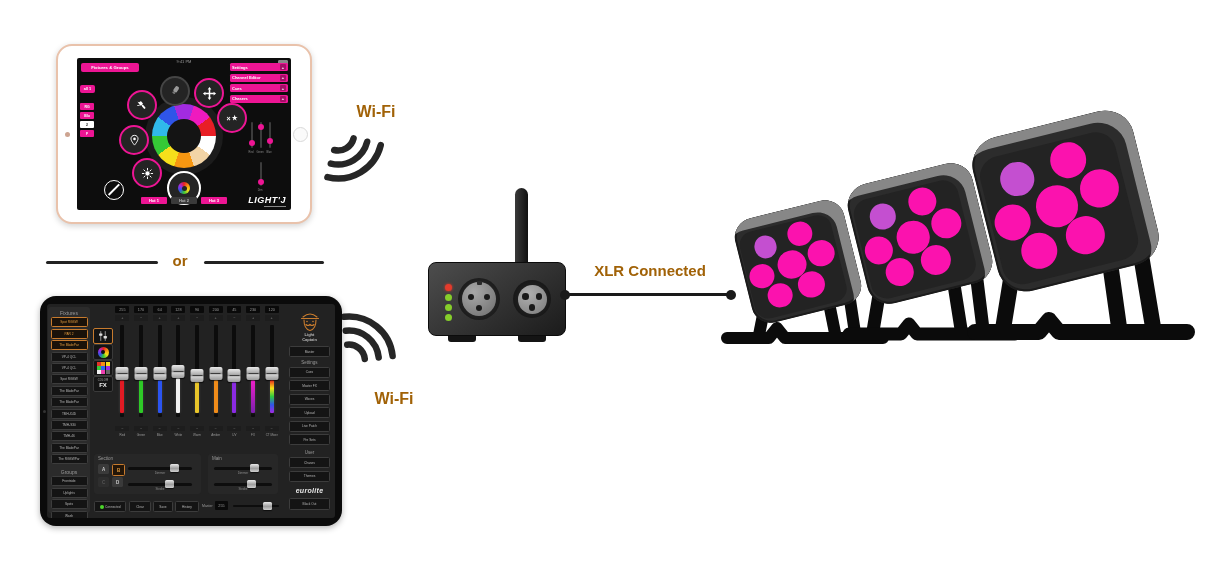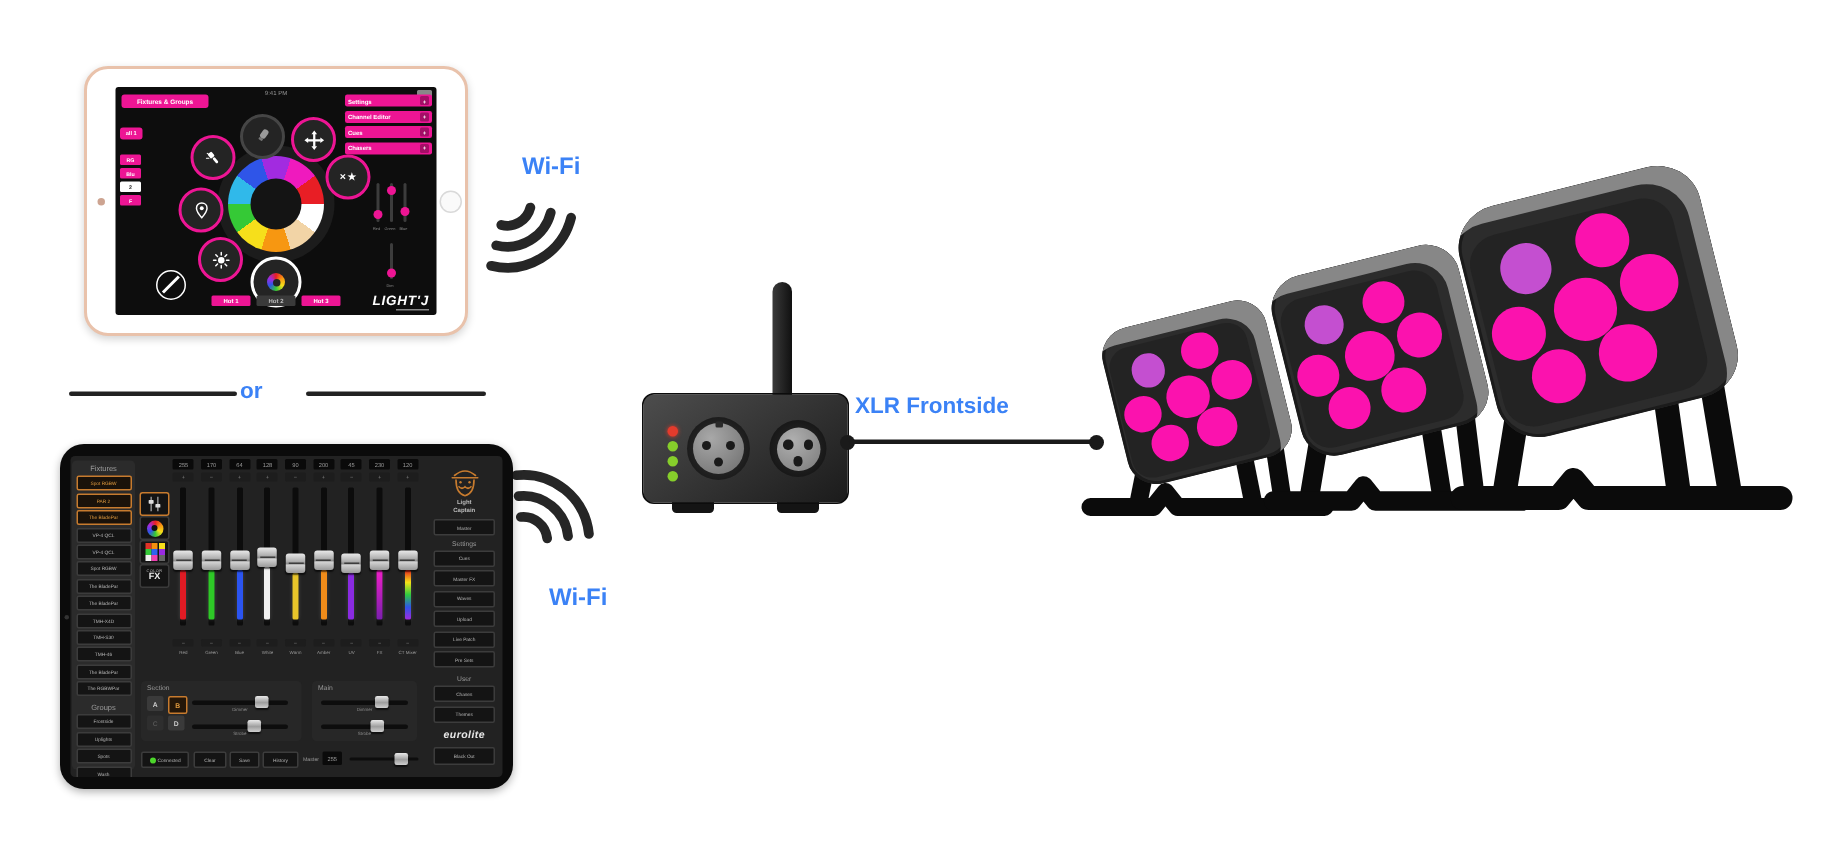--- a/index.html
+++ b/index.html
@@ -1,21 +1,21 @@
 <!DOCTYPE html>
 <html><head>
 <meta charset="utf-8">
 <style>
   html,body{margin:0;padding:0;background:#fff;}
   body{width:1214px;height:577px;position:relative;overflow:hidden;
        font-family:"Liberation Sans", sans-serif;}
   #canvas{position:absolute;left:0;top:0;width:1214px;height:577px;background:#fff;}
 
   
-  .dia-label{position:absolute;font-weight:bold;color:#3b82f6;}
+  .dia-label{position:absolute;font-weight:bold;color:#a16207;text-align:center;}
 
   
   .ipad{position:absolute;left:56px;top:44px;width:252px;height:176px;background:#fff;
         border:2px solid #e9c2ab;border-radius:16px;box-shadow:0 2px 6px rgba(0,0,0,.18);}
   .ipad .cam{position:absolute;left:7px;top:50%;width:5px;height:5px;margin-top:-2.5px;border-radius:50%;background:#cda491;}
   .ipad .home{position:absolute;left:235px;top:81px;width:13px;height:13px;border-radius:50%;border:1.5px solid #d9d9d9;background:#fafafa;}
   .iscreen{position:absolute;left:19px;top:12px;width:214px;height:152px;background:#0d0d0d;border-radius:2px;overflow:hidden;}
   .pinkbtn{position:absolute;background:#ed1594;color:#fff;border-radius:2px;display:flex;align-items:center;justify-content:center;font-weight:bold;}
   .imenu{position:absolute;right:3px;top:5px;width:58px;}
   .imenu .itm{height:8px;margin-bottom:2.5px;background:#ed1594;color:#fff;border-radius:1.5px;
@@ -299,21 +299,21 @@
     </div>
 
     <div class="xlr" style="left:84px;top:17px;width:38px;height:38px;background:radial-gradient(circle,#1d1d1d 55%,#0e0e0e);">
       <div class="face" style="left:4.5px;top:4.5px;width:29px;height:29px;background:radial-gradient(circle at 35% 30%,#b0b0b0,#7a7a7a);"></div>
       <div class="pin" style="left:9px;top:13px;width:6.5px;height:6.5px;"></div>
       <div class="pin" style="left:22.5px;top:13px;width:6.5px;height:6.5px;"></div>
       <div class="pin" style="left:15.8px;top:24px;width:6.5px;height:6.5px;"></div>
     </div>
   </div>
 
-  <div class="dia-label" style="left:570px;top:262px;width:160px;font-size:15px;">XLR Frontside</div>
+  <div class="dia-label" style="left:570px;top:262px;width:160px;font-size:15px;">XLR Connected</div>
   <div class="xlr-dot" style="left:560px;"></div>
   <div class="xlr-line"></div>
   <div class="xlr-dot" style="left:726px;"></div>
 
   <svg id="stands" width="495" height="245" viewBox="0 0 495 245">
     <g fill="none" stroke="#0b0b0b" stroke-linecap="round" stroke-linejoin="round">
 
       <g stroke-width="12">
         <path d="M124 112 L140 218"></path>
           <path d="M108 158 L120 218"></path>

